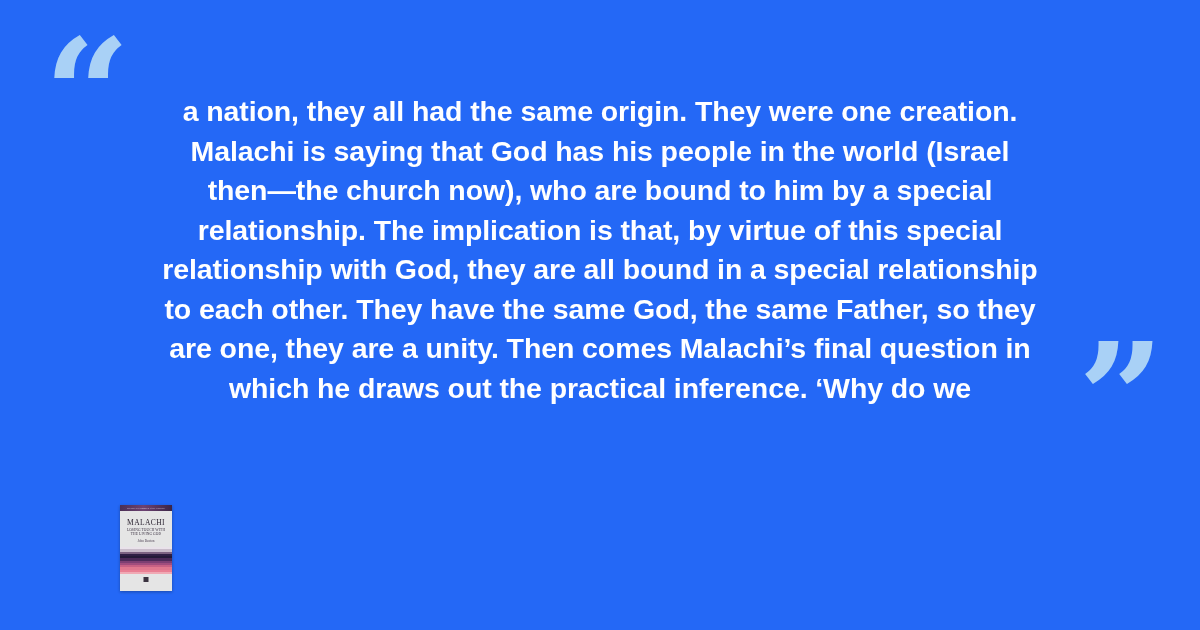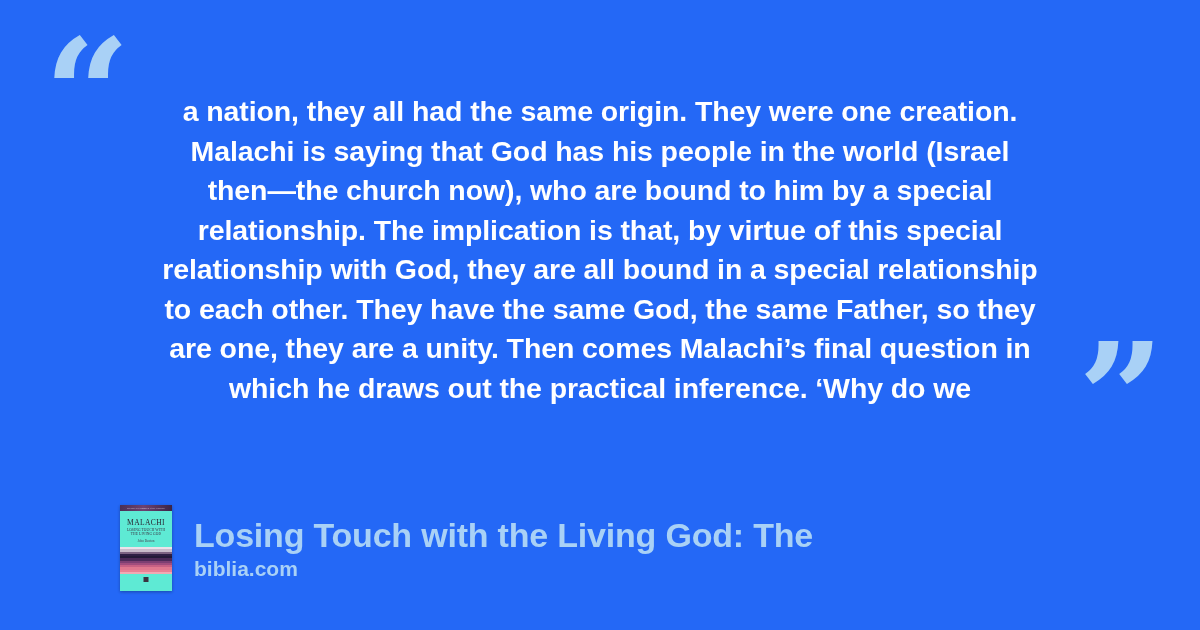--- a/index.html
+++ b/index.html
@@ -67,21 +67,21 @@
     display: flex;
     align-items: center;
     gap: 22px;
   }
 
   
   .book-cover {
     position: relative;
     width: 52px;
     height: 86px;
-    background: #5eead4;
+    background: #e5e5e5;
     box-shadow: 0 1px 3px rgba(0,0,0,0.30);
     overflow: hidden;
     flex: 0 0 auto;
   }
   .book-topbar {
     position: absolute;
     left: 0; right: 0; top: 0;
     height: 6px;
     background: linear-gradient(90deg,#4a2f55 0%,#6d4272 45%,#3b2546 100%);
   }
@@ -211,20 +211,16 @@
           <div class="band" style="height: 2.25px; background: rgb(124, 63, 114);"></div>
           <div class="band" style="height: 2.25px; background: rgb(160, 77, 125);"></div>
           <div class="band" style="height: 2.25px; background: rgb(199, 97, 132);"></div>
           <div class="band" style="height: 2.25px; background: rgb(224, 120, 143);"></div>
           <div class="band" style="height: 2.25px; background: rgb(233, 127, 147);"></div>
           <div class="band" style="height: 2.25px; background: rgb(240, 169, 180);"></div>
         </div>
       <div class="book-logo"></div>
     </div>
 
-    <div class="footer-text">
-      <div class="footer-title">Losing Touch with the Living God: The</div>
-      <div class="footer-domain">biblia.com</div>
-    </div>
 
   </div>
 
 </div>
 
 </body></html>

